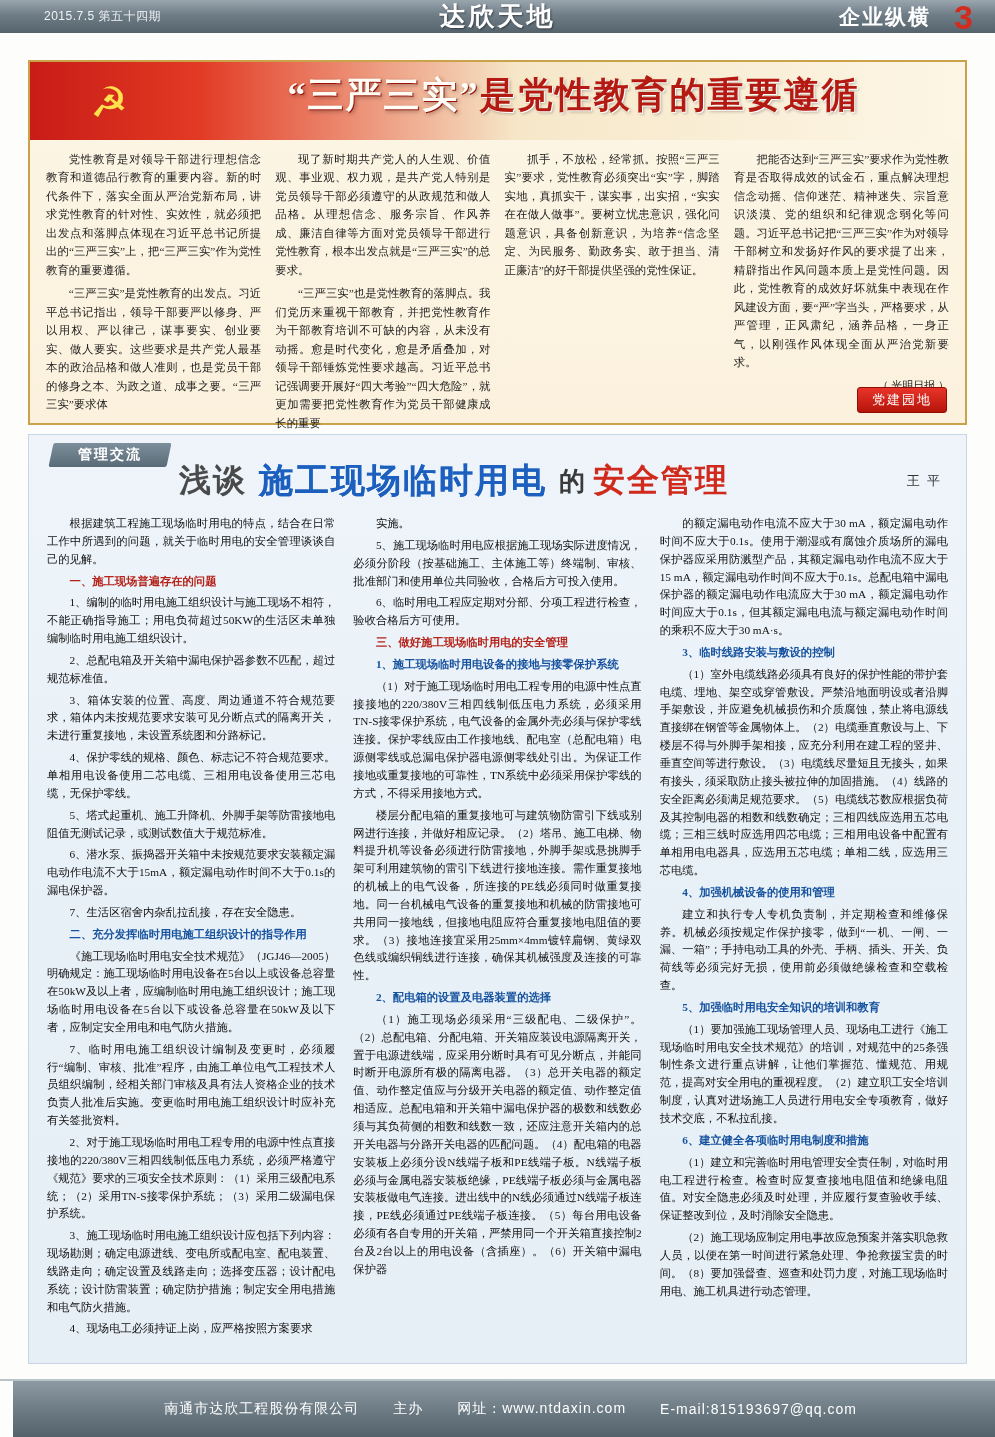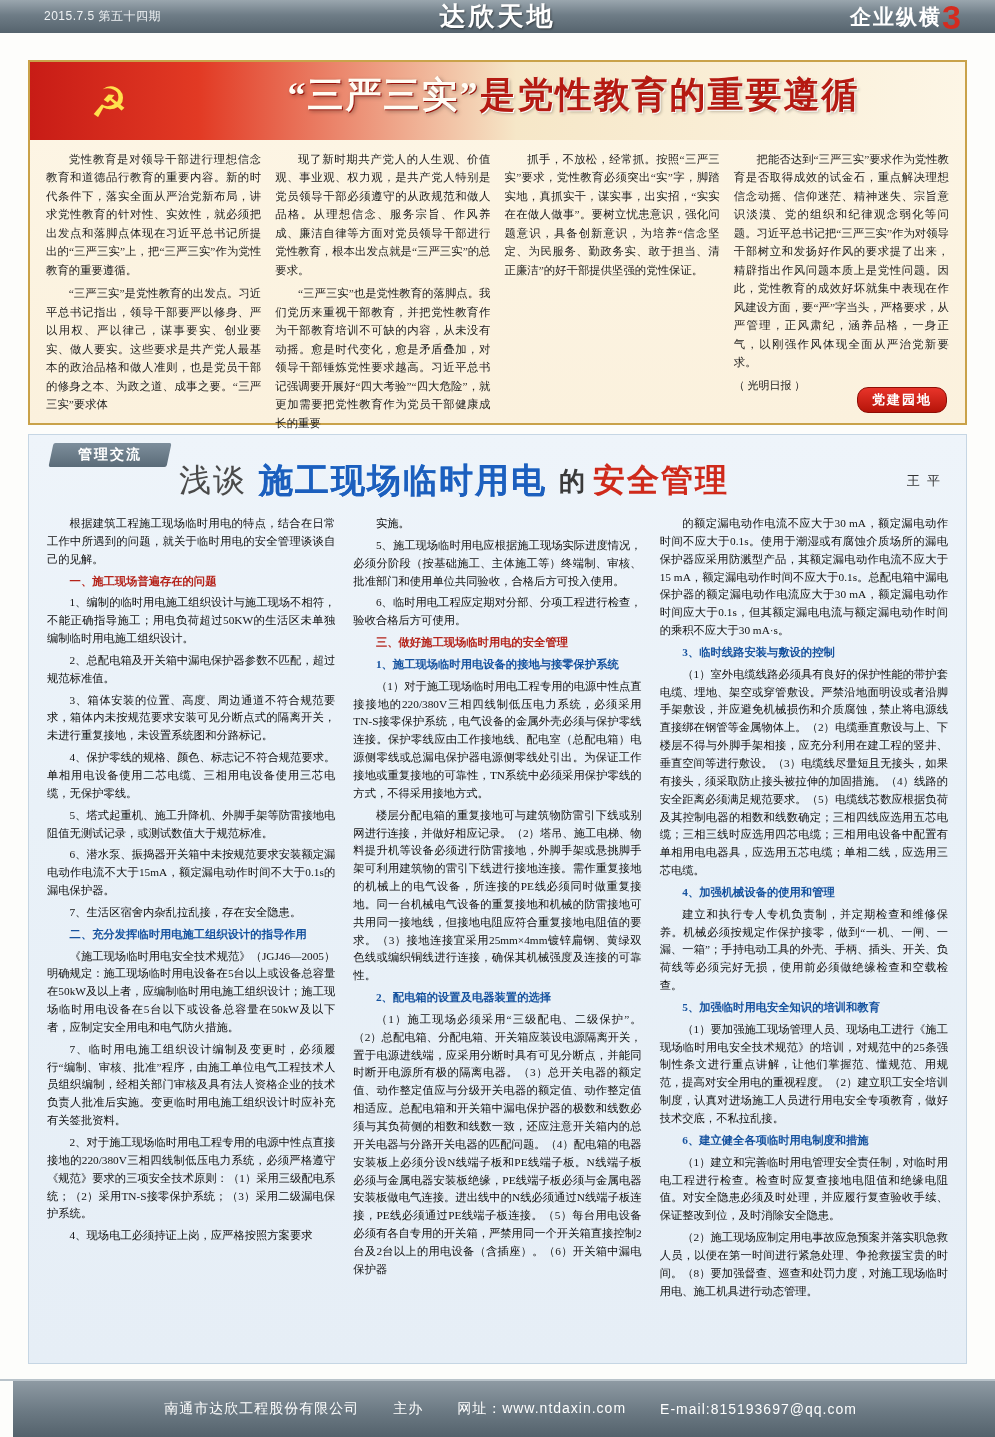--- a/index.html
+++ b/index.html
@@ -27,23 +27,23 @@
     padding-left: 44px; width: 330px;
   }
   .paper-name {
     flex: 1; text-align: center;
     color: #ffffff; font-size: 26px; font-weight: bold;
     letter-spacing: 3px;
     text-shadow: 1px 1px 2px rgba(0,0,0,.45);
     font-family: "Liberation Serif", serif;
   }
   .section-name {
-    width: 330px; text-align: right; padding-right: 32px;
+    width: 330px; text-align: right; padding-right: 20px;
     color: #ffffff; font-size: 21px; font-weight: bold; letter-spacing: 2px;
-    display: flex; align-items: center; justify-content: flex-end; gap: 0;
+    display: flex; align-items: center; justify-content: flex-end; gap: 23px;
   }
   .page-num {
     color: #d42b1f; font-size: 34px; font-weight: bold;
     font-family: "Liberation Sans", sans-serif;
     line-height: 1;
   }
   
   .watermark {
     position: absolute; left: 300px; top: 430px;
     width: 420px; height: 420px;
@@ -75,46 +75,46 @@
   .party-title .white { color: #fffdf5; text-shadow: 1px 1px 0 #9b1109, 2px 2px 4px rgba(0,0,0,.35); }
   .party-body {
     display: flex; gap: 14px; padding: 10px 16px 8px 16px;
     font-size: 11.4px; line-height: 1.62; color: #1d1d1d; text-align: justify;
   }
   .party-col { width: 25%; font-family: Liberation Serif, serif; }
   .party-col p { margin: 0 0 5px 0; text-indent: 2em; }
   .party-tag {
     position: absolute; right: 18px; bottom: 10px;
     background: linear-gradient(180deg,#e8342a,#b61409);
-    color: #fff; font-size: 13px; font-weight: bold;
-    padding: 3px 14px; border-radius: 11px; letter-spacing: 2px;
+    color: #fff; font-size: 13px; font-weight: normal;
+    padding: 3px 14px; border-radius: 3px; letter-spacing: 2px;
     border: 1px solid #8e0d05;
   }
-  .source-line { font-size: 11px; margin-top: 2px; }
+  .source-line { text-align: right; font-size: 11px; margin-top: 2px; }
   
   .main-block {
     position: absolute; left: 28px; top: 434px; width: 939px; height: 930px;
     background: linear-gradient(180deg,#eef4fa 0%, #e9f1f8 40%, #e6eef6 100%);
     border: 1px solid #c6d6e4;
   }
   .cat-tag {
     position: absolute; left: 22px; top: 8px;
     width: 118px; height: 24px;
     background: linear-gradient(180deg,#7d8e9c,#5a6b78);
     color: #fff; font-size: 14px; font-weight: bold; letter-spacing: 2px;
     display: flex; align-items: center; justify-content: center;
     transform: skewX(-12deg);
     border-radius: 2px;
   }
   .cat-tag span { transform: skewX(12deg); }
   .main-title {
     position: absolute; left: 150px; top: 18px; right: 20px; height: 56px;
     display: flex; align-items: center; gap: 8px;
   }
-  .t-gray { font-size: 32px; color: #4a4a4a; font-weight: normal; letter-spacing: 2px;}
+  .t-gray { font-size: 32px; color: #4a4a4a; font-weight: bold; letter-spacing: 2px;}
   .t-blue {
     font-size: 34px; font-weight: bold; letter-spacing: 2px;
     color: #1c5fbe;
     background: linear-gradient(180deg,#4a9fe8 0%, #1b56ad 100%);
     -webkit-background-clip: text; background-clip: text; color: transparent;
     text-shadow: 0 0 0 #1c5fbe;
     padding: 0 4px;
   }
   .t-de { font-size: 26px; color: #3a3a3a; font-weight: bold; }
   .t-red {
@@ -207,20 +207,21 @@
         <p>2、总配电箱及开关箱中漏电保护器参数不匹配，超过规范标准值。</p>
         <p>3、箱体安装的位置、高度、周边通道不符合规范要求，箱体内未按规范要求安装可见分断点式的隔离开关，未进行重复接地，未设置系统图和分路标记。</p>
         <p>4、保护零线的规格、颜色、标志记不符合规范要求。单相用电设备使用二芯电缆、三相用电设备使用三芯电缆，无保护零线。</p>
         <p>5、塔式起重机、施工升降机、外脚手架等防雷接地电阻值无测试记录，或测试数值大于规范标准。</p>
         <p>6、潜水泵、振捣器开关箱中未按规范要求安装额定漏电动作电流不大于15mA，额定漏电动作时间不大于0.1s的漏电保护器。</p>
         <p>7、生活区宿舍内杂乱拉乱接，存在安全隐患。</p>
         <p class="h-blue">二、充分发挥临时用电施工组织设计的指导作用</p>
         <p>《施工现场临时用电安全技术规范》（JGJ46—2005）明确规定：施工现场临时用电设备在5台以上或设备总容量在50kW及以上者，应编制临时用电施工组织设计；施工现场临时用电设备在5台以下或设备总容量在50kW及以下者，应制定安全用电和电气防火措施。</p>
         <p>7、临时用电施工组织设计编制及变更时，必须履行“编制、审核、批准”程序，由施工单位电气工程技术人员组织编制，经相关部门审核及具有法人资格企业的技术负责人批准后实施。变更临时用电施工组织设计时应补充有关签批资料。</p>
         <p>2、对于施工现场临时用电工程专用的电源中性点直接接地的220/380V三相四线制低压电力系统，必须严格遵守《规范》要求的三项安全技术原则：（1）采用三级配电系统；（2）采用TN-S接零保护系统；（3）采用二级漏电保护系统。</p>
+        <p>3、施工现场临时用电施工组织设计应包括下列内容：现场勘测；确定电源进线、变电所或配电室、配电装置、线路走向；确定设置及线路走向；选择变压器；设计配电系统；设计防雷装置；确定防护措施；制定安全用电措施和电气防火措施。</p>
         <p>4、现场电工必须持证上岗，应严格按照方案要求</p>
       </div>
       <div class="mcol">
         <p>实施。</p>
         <p>5、施工现场临时用电应根据施工现场实际进度情况，必须分阶段（按基础施工、主体施工等）终端制、审核、批准部门和使用单位共同验收，合格后方可投入使用。</p>
         <p>6、临时用电工程应定期对分部、分项工程进行检查，验收合格后方可使用。</p>
         <p class="h-red">三、做好施工现场临时用电的安全管理</p>
         <p class="h-blue">1、施工现场临时用电设备的接地与接零保护系统</p>
         <p>（1）对于施工现场临时用电工程专用的电源中性点直接接地的220/380V三相四线制低压电力系统，必须采用TN-S接零保护系统，电气设备的金属外壳必须与保护零线连接。保护零线应由工作接地线、配电室（总配电箱）电源侧零线或总漏电保护器电源侧零线处引出。为保证工作接地或重复接地的可靠性，TN系统中必须采用保护零线的方式，不得采用接地方式。</p>
         <p>楼层分配电箱的重复接地可与建筑物防雷引下线或别网进行连接，并做好相应记录。（2）塔吊、施工电梯、物料提升机等设备必须进行防雷接地，外脚手架或悬挑脚手架可利用建筑物的雷引下线进行接地连接。需作重复接地的机械上的电气设备，所连接的PE线必须同时做重复接地。同一台机械电气设备的重复接地和机械的防雷接地可共用同一接地线，但接地电阻应符合重复接地电阻值的要求。（3）接地连接宜采用25mm×4mm镀锌扁钢、黄绿双色线或编织铜线进行连接，确保其机械强度及连接的可靠性。</p>

